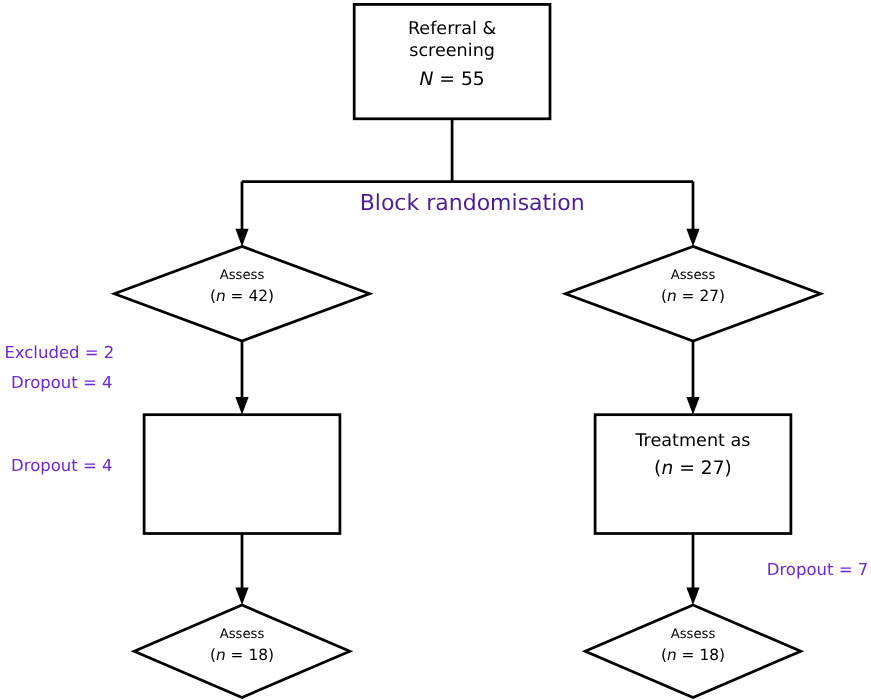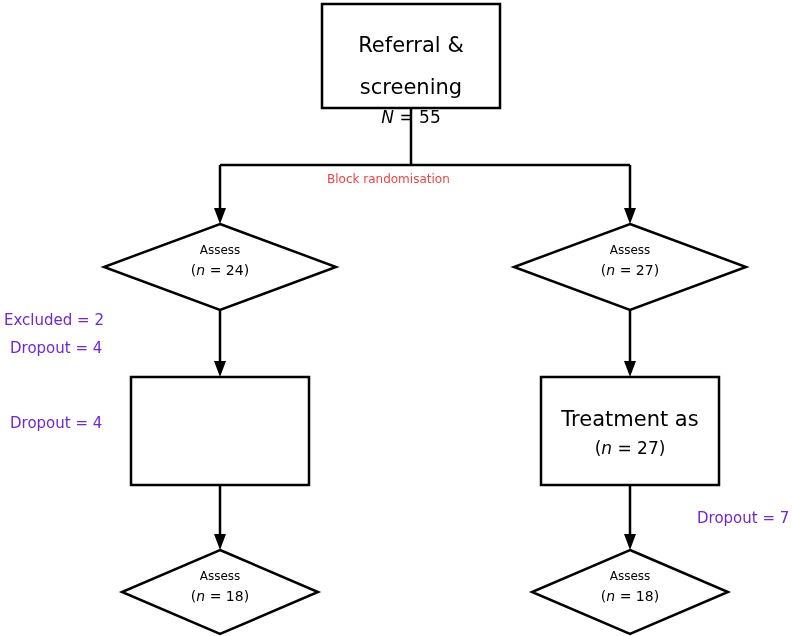--- a/index.html
+++ b/index.html
@@ -25,44 +25,43 @@
     height: 636px;
   }
   .node-text {
     position: absolute;
     text-align: center;
     color: #000000;
     line-height: 1.25;
     pointer-events: none;
   }
   .t-main {
-    font-size: 21px;
-    margin-top: 16px;
+    font-size: 16px;
   }
   .t-sub {
     font-size: 17px;
     margin-top: 6px;
   }
   .t-diamond-main {
     font-size: 12px;
   }
   .t-diamond-sub {
     font-size: 14px;
     margin-top: 4px;
   }
   .side-label {
     position: absolute;
     font-size: 15px;
     color: #6d28d9;
     white-space: nowrap;
   }
   .edge-label {
     position: absolute;
-    font-size: 12px;
-    color: #ef4444;
+    font-size: 20px;
+    color: #4c1d95;
     white-space: nowrap;
   }
   .ital {
     font-style: italic;
   }
 </style>
 </head>
 <body>
 
 <div id="canvas">
@@ -114,21 +113,21 @@
       <span>= 55</span>
     </div>
   </div>
 
   <div class="edge-label" style="left:327px; top:172px;">Block randomisation</div>
 
   <div class="node-text" style="left:130px; top:243px; width:180px;">
     <div class="t-diamond-main">Assess</div>
     <div class="t-diamond-sub">
       <span>(</span><span class="ital">n</span>
-      <span>= 24)</span>
+      <span>= 42)</span>
     </div>
   </div>
 
   <div class="node-text" style="left:540px; top:243px; width:180px;">
     <div class="t-diamond-main">Assess</div>
     <div class="t-diamond-sub">
       <span>(</span><span class="ital">n</span>
       <span>= 27)</span>
     </div>
   </div>

